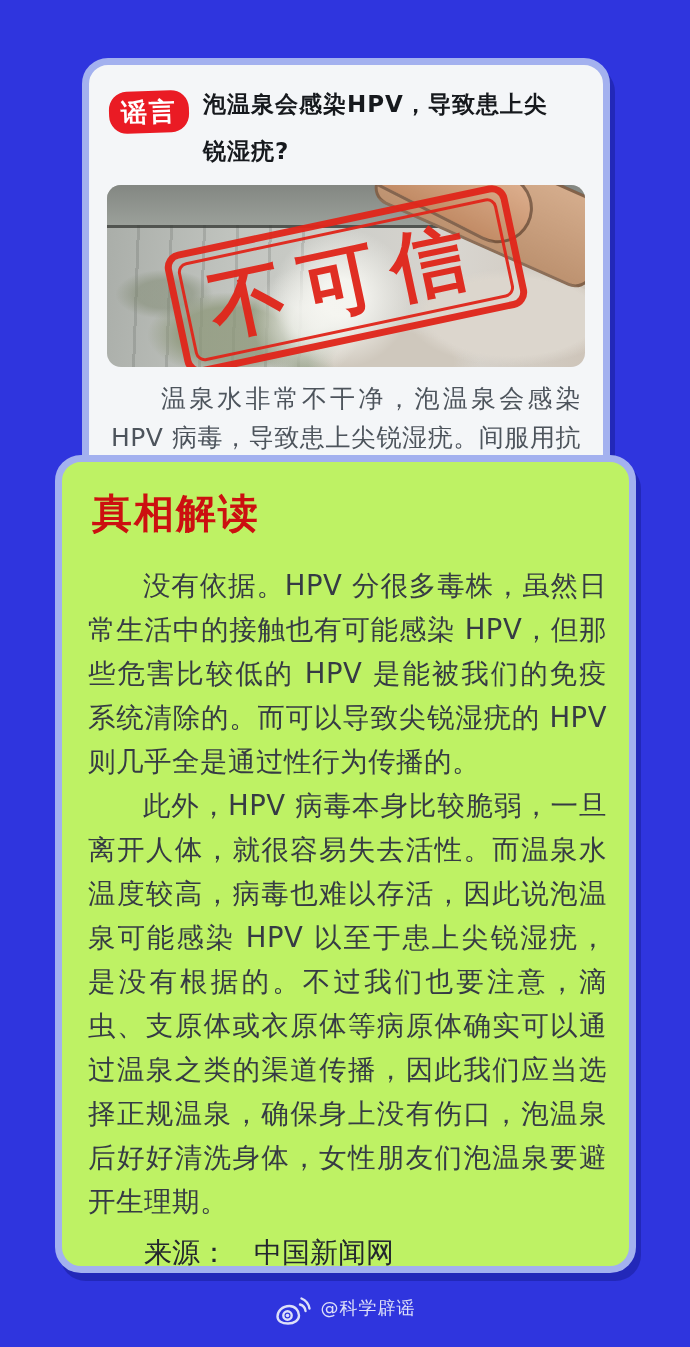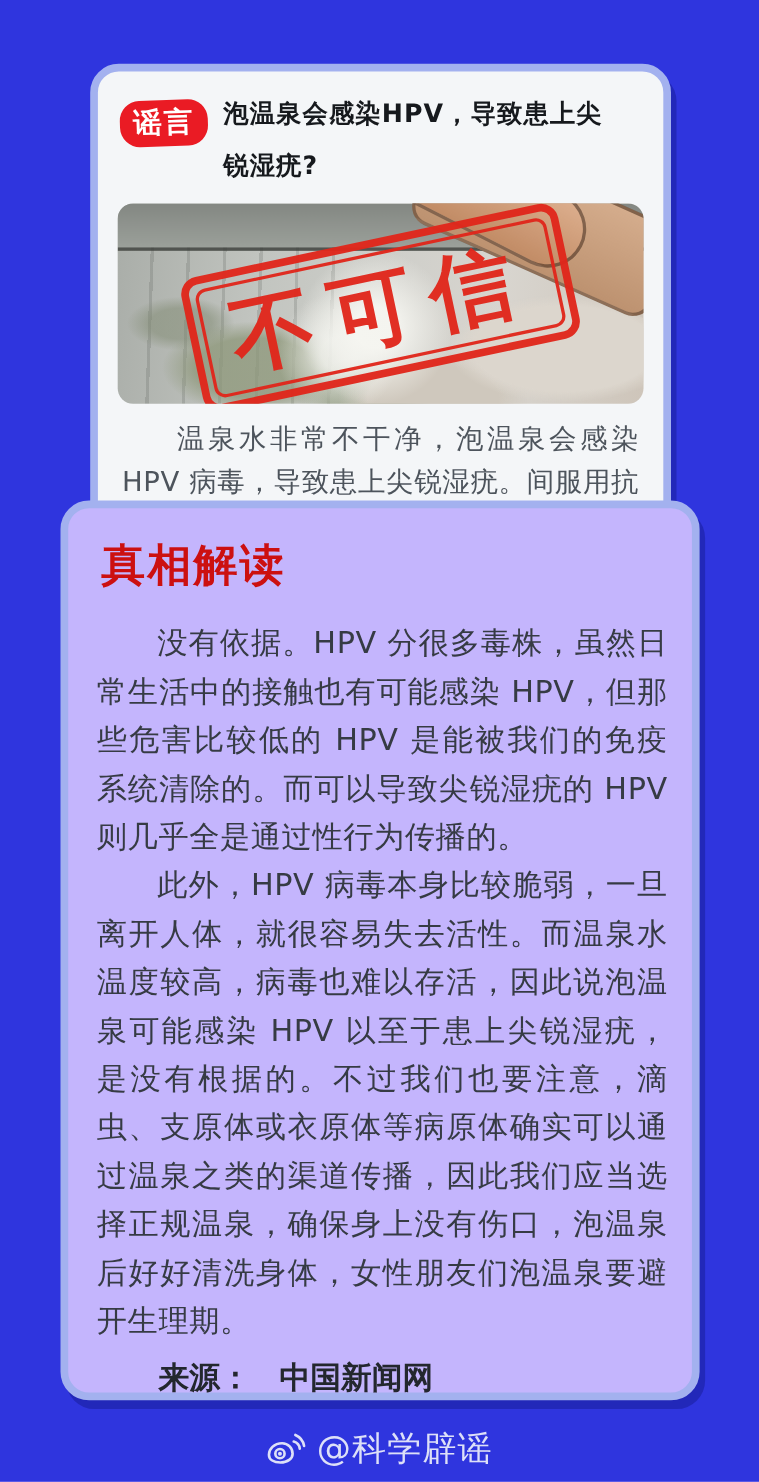--- a/index.html
+++ b/index.html
@@ -15,21 +15,21 @@
     border-radius:26px;
     box-shadow:5px 8px 0 rgba(20,24,140,.45);
   }
   .rumor-card{
     position:absolute;left:82px;top:58px;width:528px;
     background:#f4f6f8;
     padding:16px 18px 14px 18px;
   }
   .truth-card{
     position:absolute;left:55px;top:455px;width:581px;height:818px;
-    background:#c4b5fd;
+    background:#bef264;
     padding:20px 22px 20px 26px;
   }
   
   .rumor-head{display:flex;align-items:flex-start;}
   .badge{
     flex:0 0 auto;
     margin:10px 14px 0 2px;
     background:#ea1b24;color:#ffffff;
     font-size:26px;font-weight:900;
     padding:8px 12px;border-radius:18px;
@@ -114,28 +114,28 @@
     font-size:40px;font-weight:900;color:#cc1010;
     margin:4px 0 22px 4px;letter-spacing:2px;
   }
   .truth-body p{
     margin:0;font-size:27.5px;line-height:44px;color:#363b44;
     text-indent:2em;text-align:justify;letter-spacing:.5px;
   }
   .truth-body p + p{}
   .source-line{
     margin:8px 0 0 0;text-indent:2em;
-    font-size:28px;line-height:44px;font-weight:700;color:#23272e;
+    font-size:28px;line-height:44px;font-weight:400;color:#23272e;
   }
   .source-line .src-val{margin-left:26px;}
   
   .footer{
     position:absolute;left:0;right:0;top:1296px;
-    display:flex;align-items:center;justify-content:center;gap:10px;
-    color:#dde0f8;font-size:31px;letter-spacing:1px;
+    display:flex;align-items:flex-start;justify-content:center;gap:10px;
+    color:#dde0f8;font-size:18px;letter-spacing:1px;
   }
   .weibo-icon{display:block;}
 </style>
 </head>
 <body>
 
 <div class="card rumor-card">
   <div class="rumor-head">
     <div class="badge">谣言</div>
     <div class="rumor-title">

